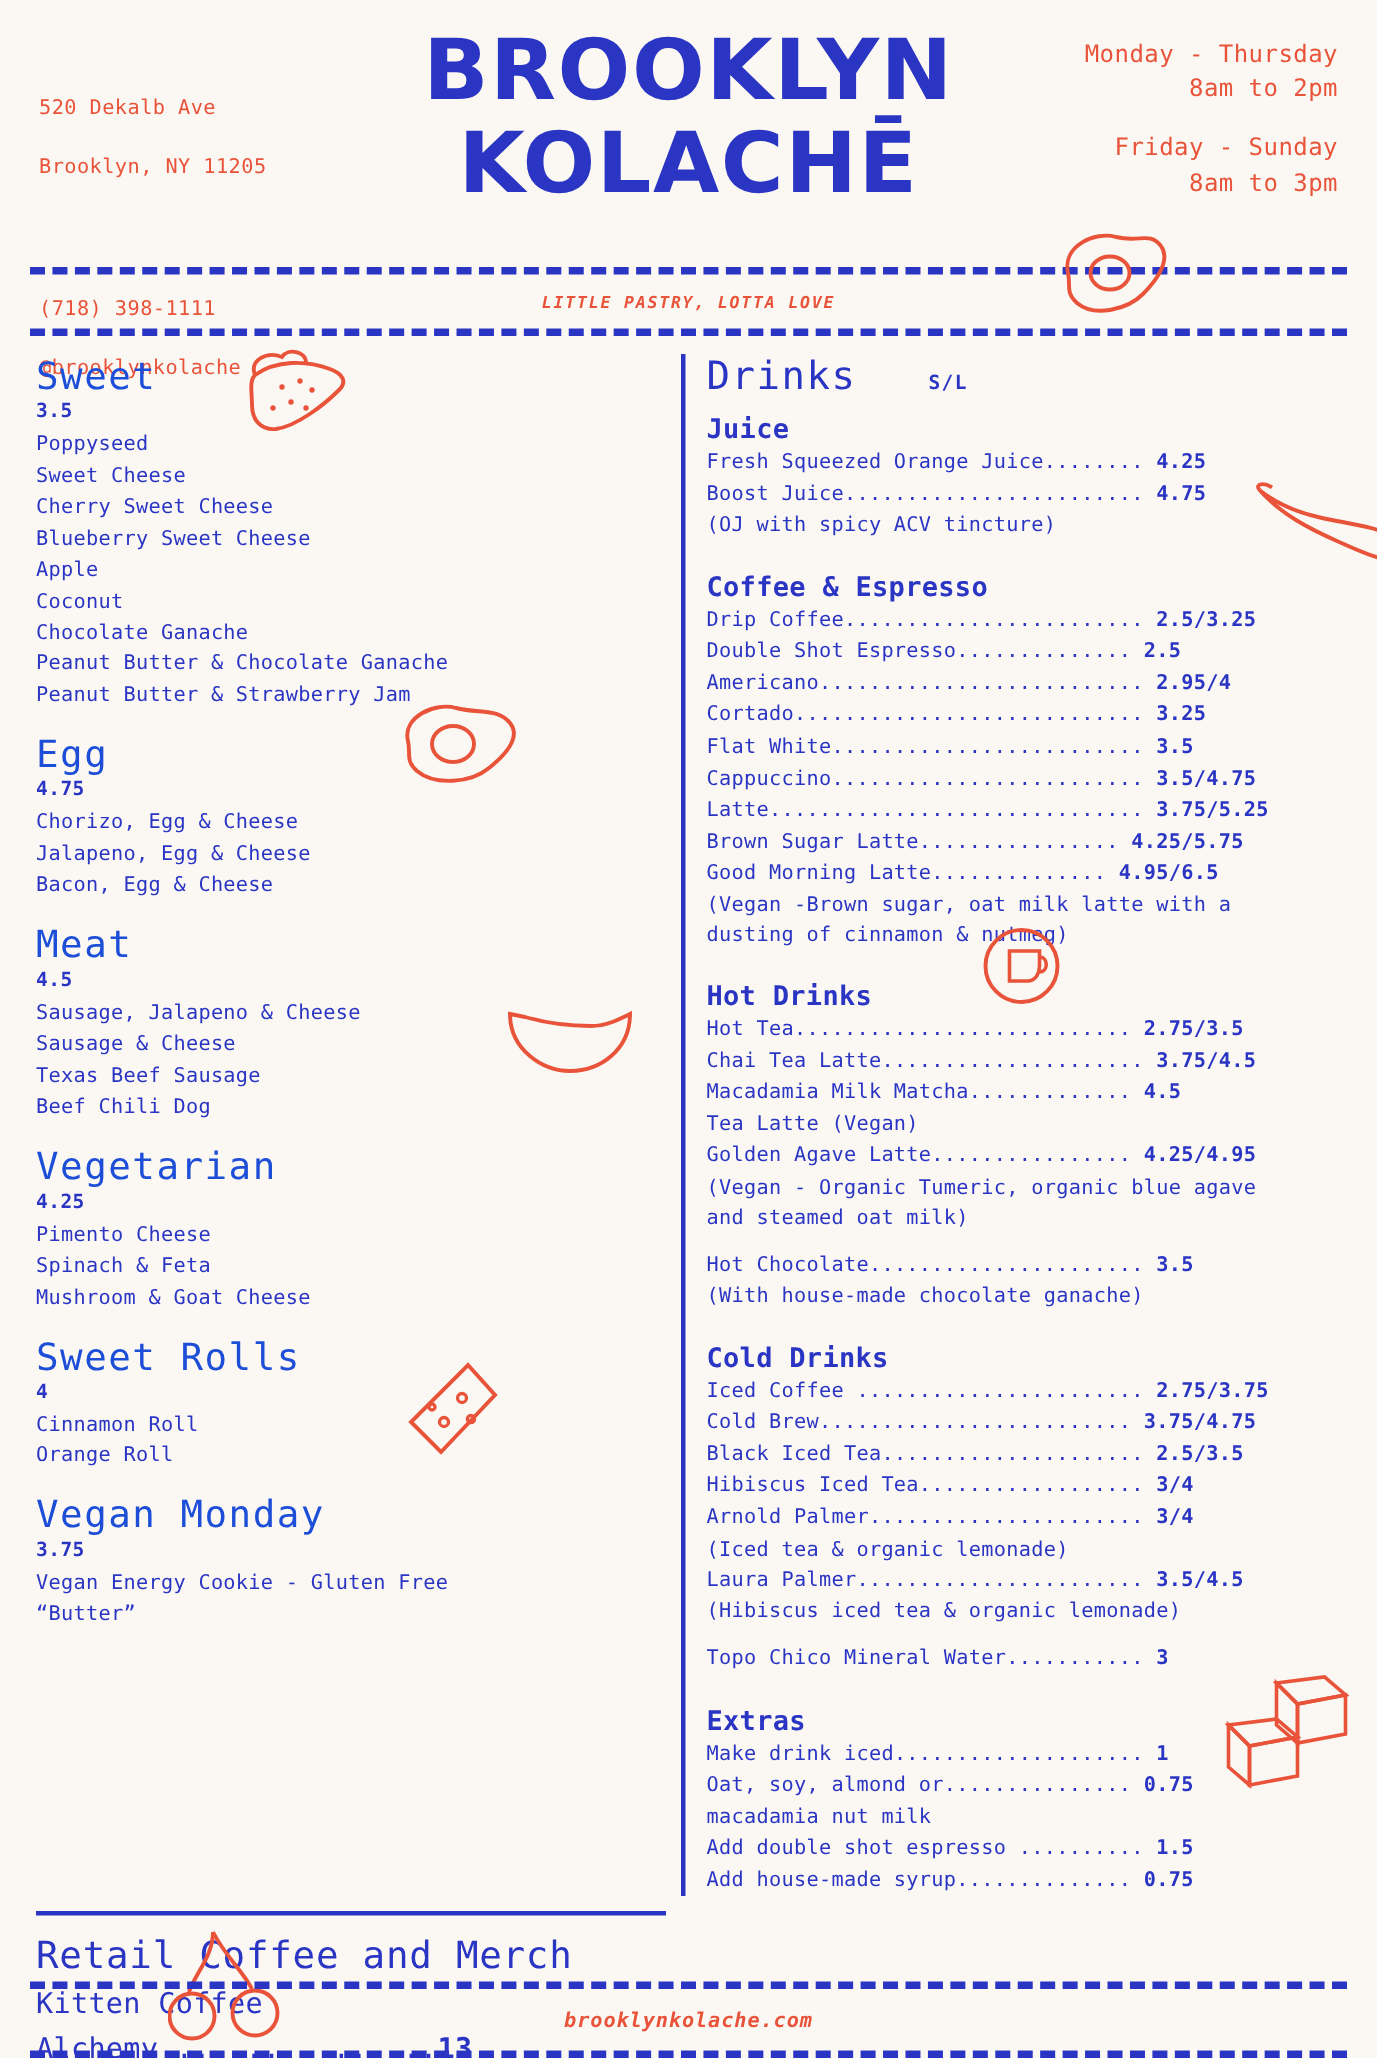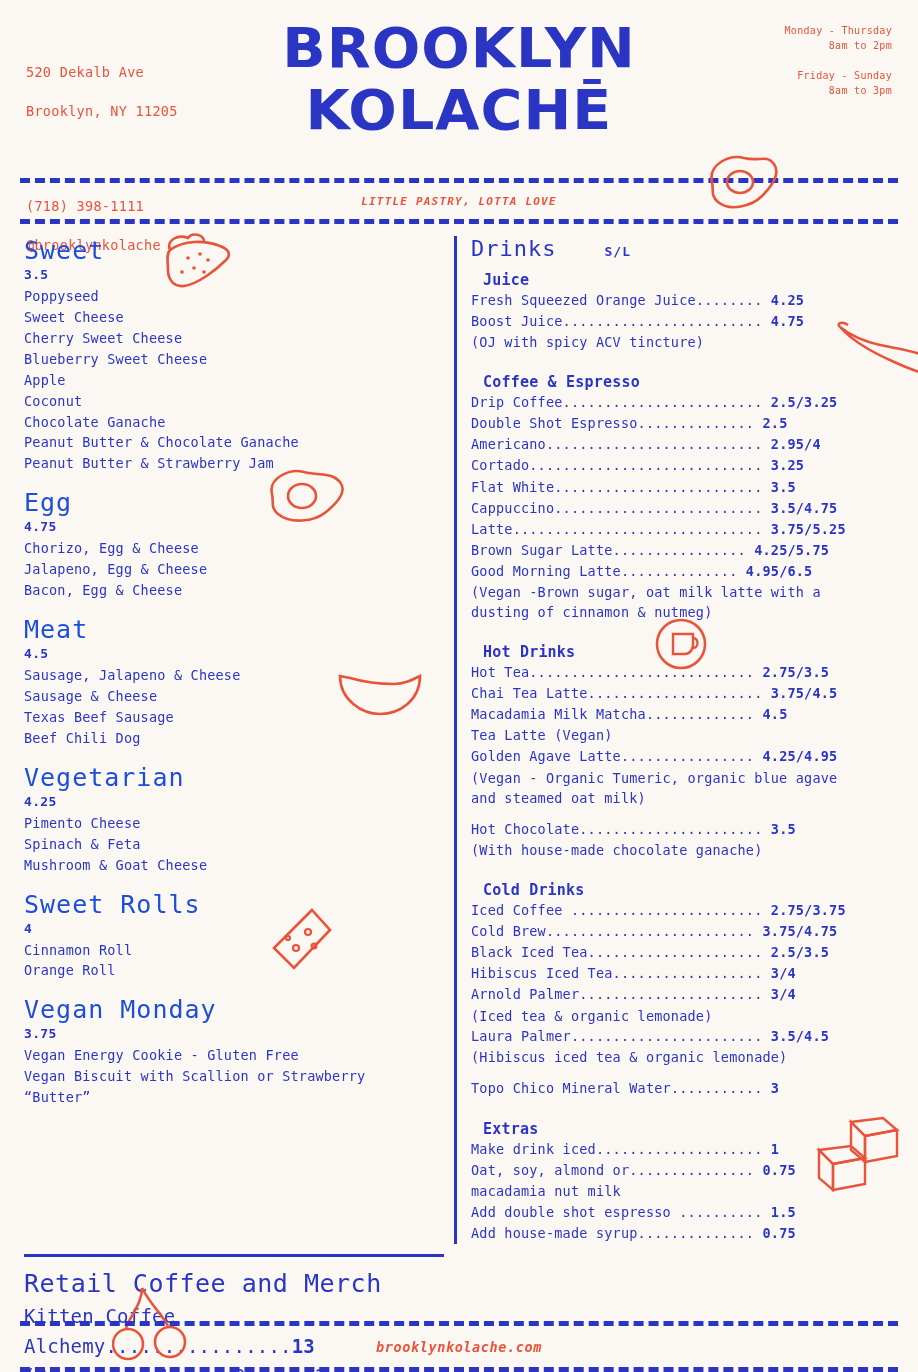--- a/index.html
+++ b/index.html
@@ -31,21 +31,21 @@
   .addr {
     font-size: 13.5px;
     line-height: 1.45;
     color: #e8533a;
     width: 240px;
     white-space: pre-line;
     letter-spacing: 0.3px;
   }
   .addr .blk { margin-bottom: 16px; }
   .hours {
-    font-size: 10px;
+    font-size: 16px;
     line-height: 1.45;
     color: #e8533a;
     text-align: right;
     width: 240px;
     letter-spacing: 0.3px;
   }
   .hours .blk { margin-bottom: 16px; }
   .logo {
     text-align: center;
     flex: 1;
@@ -115,38 +115,37 @@
     letter-spacing: 0.2px;
   }
 
   
   .drinks-head {
     display: flex;
     align-items: baseline;
     justify-content: flex-start;
   }
   .drinks-head h2 {
-    font-size: 22px;
+    font-size: 26px;
     font-weight: normal;
     margin: 0;
     letter-spacing: 1px;
   }
   .sl {
     font-size: 13px;
     font-weight: bold;
     margin-left: 48px;
     letter-spacing: 1px;
   }
   .subhead {
-    font-size: 15px;
+    font-size: 18px;
     font-weight: bold;
     margin-top: 10px;
     margin-bottom: 1px;
     letter-spacing: 0.2px;
-    margin-left: 12px;
   }
   .dl { list-style: none; margin: 0; padding: 0; }
   .dl li {
     font-size: 13.5px;
     line-height: 1.56;
     letter-spacing: 0.2px;
     display: block;
   }
   .dl li .nm { }
   .dl li .pr { font-weight: bold; }
@@ -305,21 +304,20 @@
       <div class="price">4</div>
       <ul class="items">
         <li>Cinnamon Roll</li>
         <li>Orange Roll</li>
       </ul>
 
       <h2 class="sect">Vegan Monday</h2>
       <div class="price">3.75</div>
       <ul class="items">
         <li>Vegan Energy Cookie - Gluten Free</li>
-        <li>Vegan Biscuit with Scallion or Strawberry</li>
         <li>“Butter”</li>
       </ul>
     </div>
 
     <div class="divider"></div>
 
     <div class="colR">
 
       <svg class="doodle" style="left:365px; top:85px;" width="110" height="58" viewBox="0 0 110 58">
         <path d="M4 6 C14 14, 26 20, 44 24 C62 28, 80 30, 92 36 C102 41, 104 50, 96 52 C86 54, 70 46, 56 40 C38 32, 18 22, 4 6 Z" fill="none" stroke="#e8533a" stroke-width="2.6"></path>

